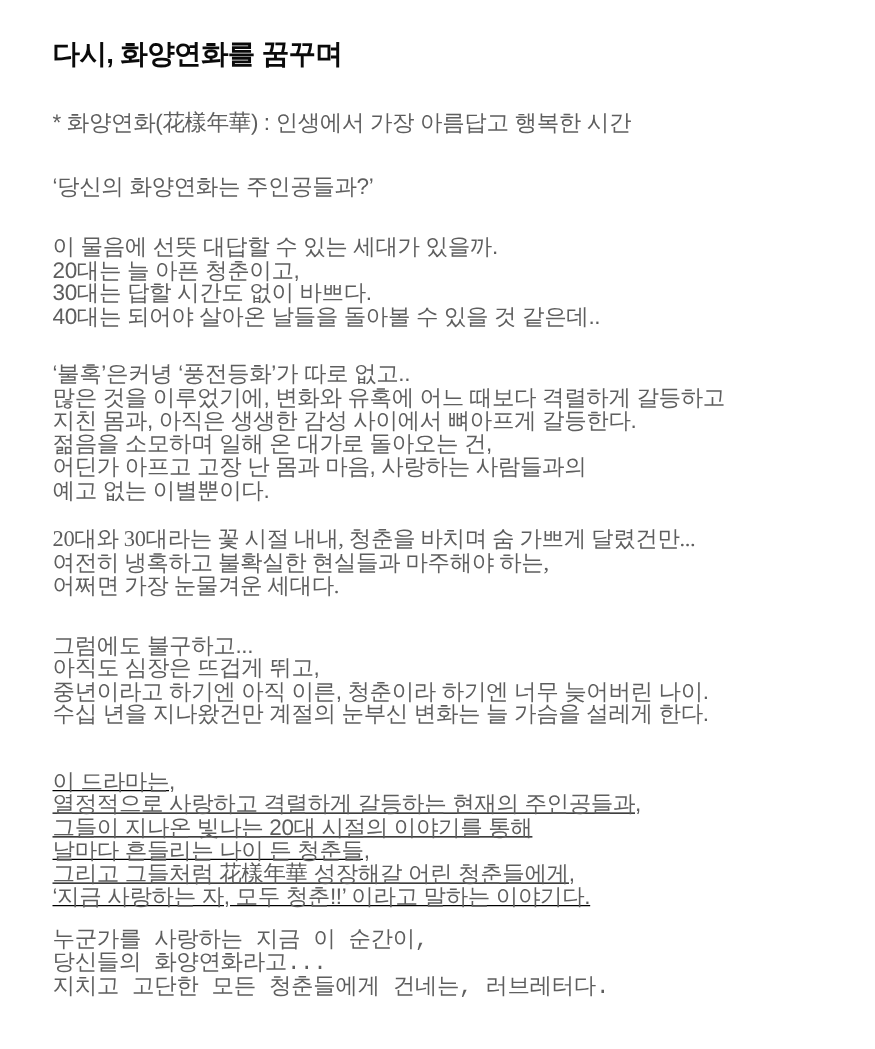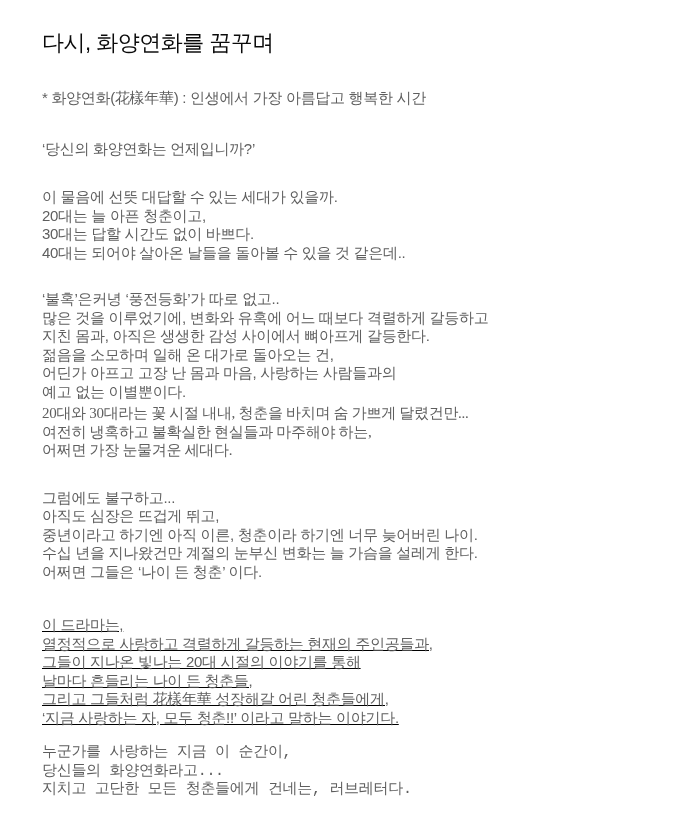--- a/index.html
+++ b/index.html
@@ -17,54 +17,54 @@
   }
   .doc{
     width:700px;
     min-height:839px;
     padding:30px 40px 6px 42px;
     background:var(--bg);
   }
   .title{
     font-size:22px;
     line-height:26px;
-    font-weight:400;
+    font-weight:700;
     letter-spacing:-0.5px;
     color:var(--title-text);
     margin-bottom:33px;
   }
   .line{
-    font-size:15px;
+    font-size:18px;
     line-height:18.5px;
     letter-spacing:-0.3px;
     color:var(--body-text);
     white-space:pre-wrap;
   }
   .note{margin-bottom:32px;}
   .question{margin-bottom:30px;}
   .p1{margin-bottom:28px;}
-  .p2{margin-bottom:3px;}
+  .p2{margin-bottom:21px;}
   .p3{margin-bottom:29px;font-family:Liberation Serif, serif;}
   .p4{margin-bottom:35px;}
   .p5{margin-bottom:17px;text-decoration:underline;}
   .p6{margin-bottom:0;font-family:Liberation Mono, monospace;}
 </style>
 </head>
 <body>
 
 <div class="doc">
 
   <h1 class="title">다시, 화양연화를 꿈꾸며</h1>
 
   <div class="note">
     <div class="line">* 화양연화(花樣年華) : 인생에서 가장 아름답고 행복한 시간</div>
   </div>
 
   <div class="question">
-    <div class="line">‘당신의 화양연화는 언제입니까?’</div>
+    <div class="line">‘당신의 화양연화는 주인공들과?’</div>
   </div>
 
   <div class="para p1">
     <div class="line">이 물음에 선뜻 대답할 수 있는 세대가 있을까.</div>
     <div class="line">20대는 늘 아픈 청춘이고,</div>
     <div class="line">30대는 답할 시간도 없이 바쁘다.</div>
     <div class="line">40대는 되어야 살아온 날들을 돌아볼 수 있을 것 같은데..</div>
   </div>
 
   <div class="para p2">
@@ -80,21 +80,20 @@
     <div class="line">20대와 30대라는 꽃 시절 내내, 청춘을 바치며 숨 가쁘게 달렸건만...</div>
     <div class="line">여전히 냉혹하고 불확실한 현실들과 마주해야 하는,</div>
     <div class="line">어쩌면 가장 눈물겨운 세대다.</div>
   </div>
 
   <div class="para p4">
     <div class="line">그럼에도 불구하고...</div>
     <div class="line">아직도 심장은 뜨겁게 뛰고,</div>
     <div class="line">중년이라고 하기엔 아직 이른, 청춘이라 하기엔 너무 늦어버린 나이.</div>
     <div class="line">수십 년을 지나왔건만 계절의 눈부신 변화는 늘 가슴을 설레게 한다.</div>
-    <div class="line">어쩌면 그들은 ‘나이 든 청춘’ 이다.</div>
   </div>
 
   <div class="para p5">
     <div class="line">이 드라마는,</div>
     <div class="line">열정적으로 사랑하고 격렬하게 갈등하는 현재의 주인공들과,</div>
     <div class="line">그들이 지나온 빛나는 20대 시절의 이야기를 통해</div>
     <div class="line">날마다 흔들리는 나이 든 청춘들,</div>
     <div class="line">그리고 그들처럼 花樣年華 성장해갈 어린 청춘들에게,</div>
     <div class="line">‘지금 사랑하는 자, 모두 청춘!!’ 이라고 말하는 이야기다.</div>
   </div>

